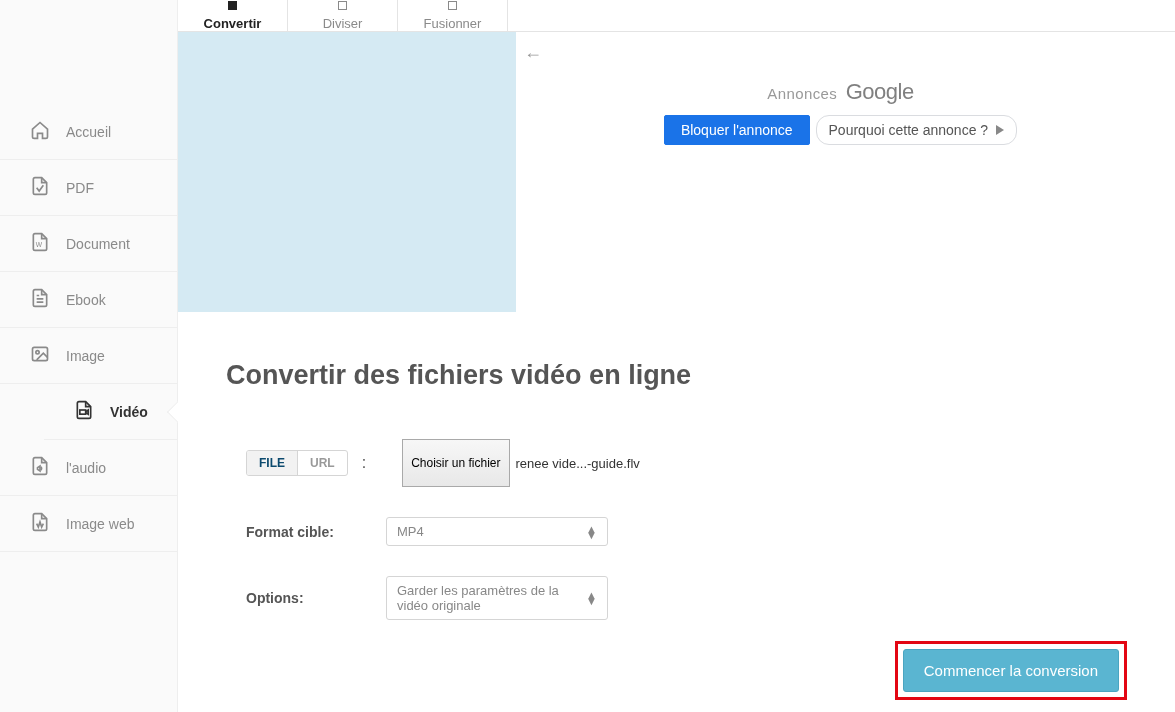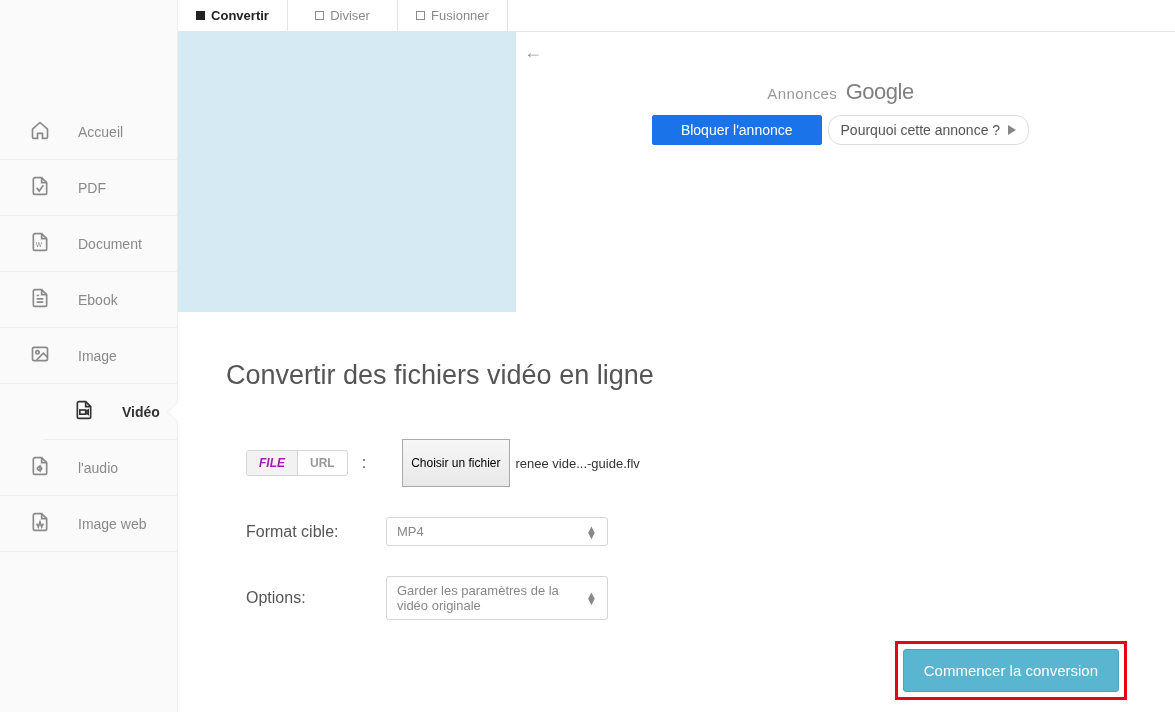--- a/index.html
+++ b/index.html
@@ -1,54 +1,54 @@
 <!DOCTYPE html>
 <html><head>
 <meta charset="utf-8">
 <style>
   * { box-sizing: border-box; margin: 0; padding: 0; }
   body { font-family: -apple-system, "Segoe UI", Arial, sans-serif; background: #fff; width: 1175px; height: 712px; overflow: hidden; color: #444; }
   .layout { display: flex; height: 100%; }
 
   
   .sidebar { width: 178px; background: #fafafa; border-right: 1px solid #eee; padding-top: 104px; }
-  .nav-item { display: flex; align-items: center; gap: 28px; padding: 16px 12px 16px 30px; color: #8a8a8a; font-size: 14px; cursor: pointer; border-bottom: 1px solid #eee; position: relative; }
+  .nav-item { display: flex; align-items: center; gap: 16px; padding: 16px 12px 16px 30px; color: #8a8a8a; font-size: 14px; cursor: pointer; border-bottom: 1px solid #eee; position: relative; }
   .nav-item.active { color: #333; font-weight: 600; margin-left: 44px; }
   .nav-item.active::after { content: ""; position: absolute; right: -8px; top: 50%; transform: translateY(-50%) rotate(45deg); width: 14px; height: 14px; background: #fff; border-left: 1px solid #eee; border-bottom: 1px solid #eee; }
   .nav-item svg { width: 20px; height: 20px; flex: none; }
 
   
   .main { flex: 1; display: flex; flex-direction: column; }
   .tabs { display: flex; border-bottom: 1px solid #e4e4e4; height: 32px; }
-  .tab { width: 110px; border-right: 1px solid #e4e4e4; display: flex; align-items: center; justify-content: center; gap: 6px; font-size: 13px; color: #8a8a8a; cursor: pointer; }
+  .tab { width: 110px; border-right: 1px solid #e4e4e4; display: flex; align-items: center; justify-content: center; gap: 6px; font-size: 13px; color: #8a8a8a; cursor: pointer; flex-direction: column; }
   .tab.active { color: #222; font-weight: 700; }
   .tab .sq { width: 9px; height: 9px; border: 1.5px solid #8a8a8a; display: inline-block; }
   .tab.active .sq { background: #222; border-color: #222; }
 
   .ad-row { display: flex; height: 280px; }
   .ad-left { width: 338px; background: #d5eaf3; }
   .ad-right { flex: 1; padding: 8px 16px 0 6px; position: relative; }
   .back-arrow { font-size: 18px; color: #999; margin-left: 2px; margin-top: 2px; }
   .ad-header { text-align: center; margin-top: 16px; }
   .ad-header span.ann { color: #999; font-size: 15px; letter-spacing: .4px; margin-right: 4px; }
   .ad-header span.google { font-family: Arial, sans-serif; font-size: 22px; color: #808080; font-weight: 500; letter-spacing: -.5px; }
   .ad-btns { display: flex; gap: 6px; justify-content: center; margin-top: 10px; }
-  .btn-block { background: #1a73e8; color: #fff; border: 1px solid #1a73e8; padding: 6px 28px; font-size: 14px; cursor: pointer; border-radius: 2px; }
+  .btn-block { background: #1a73e8; color: #fff; border: 1px solid #1a73e8; padding: 6px 16px; font-size: 14px; cursor: pointer; border-radius: 2px; }
   .btn-why { background: #fff; color: #555; border: 1px solid #dadce0; padding: 6px 12px; font-size: 14px; cursor: pointer; border-radius: 13px; display: flex; align-items: center; gap: 8px; }
   .tri { width: 0; height: 0; border-left: 8px solid #888; border-top: 5px solid transparent; border-bottom: 5px solid transparent; display: inline-block; }
 
   .content { padding: 48px 48px 0 48px; position: relative; flex: 1; }
-  .page-title { font-size: 27px; color: #555; font-weight: 400; margin-bottom: 48px; }
+  .page-title { font-size: 27px; color: #555; font-weight: 700; margin-bottom: 48px; }
 
   .form { padding-left: 20px; }
   .row { display: flex; align-items: center; margin-bottom: 30px; }
-  .row .lbl { width: 140px; color: #555; font-size: 16px; font-weight: 400; }
+  .row .lbl { width: 140px; color: #555; font-size: 14px; font-weight: 700; }
   .seg { display: flex; border: 1px solid #d5d5d5; border-radius: 3px; overflow: hidden; margin-right: 8px; }
   .seg span { padding: 5px 12px; font-size: 12px; font-weight: 700; color: #999; cursor: pointer; }
-  .seg span.sel { color: #a21caf; background: #f2f2f2; font-style: italic; }
+  .seg span.sel { color: #0c4a6e; background: #f2f2f2; }
   .seg span + span { border-left: 1px solid #d5d5d5; }
   .colon { margin: 0 6px; color: #555; }
 
   .file-btn { background: linear-gradient(#f7f7f7,#e8e8e8); border: 1px solid #a9a9a9; padding: 16px 8px; font-size: 12px; cursor: pointer; margin-left: 30px; }
   .file-name { font-size: 13px; color: #333; margin-left: 6px; }
 
   .select { width: 222px; border: 1px solid #d5d5d5; border-radius: 3px; padding: 6px 10px; font-size: 13px; color: #888; position: relative; cursor: pointer; display: flex; justify-content: space-between; align-items: center; background: #fff; }
   .updown { font-size: 11px; color: #888; line-height: 6px; display: flex; flex-direction: column; }
 
   .submit-wrap { position: absolute; right: 48px; bottom: 12px; border: 3px solid #e30613; padding: 5px; }

